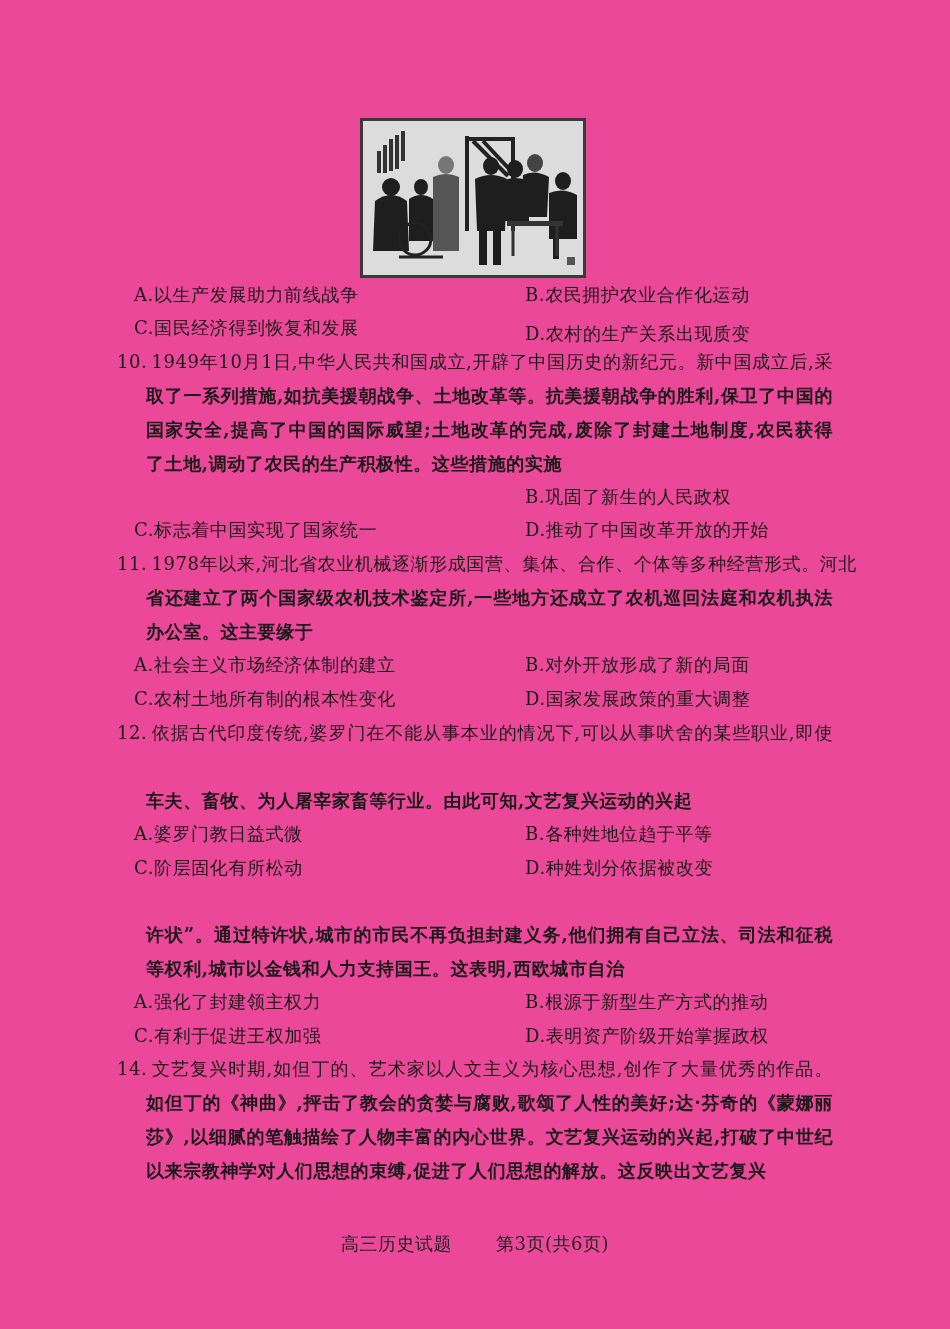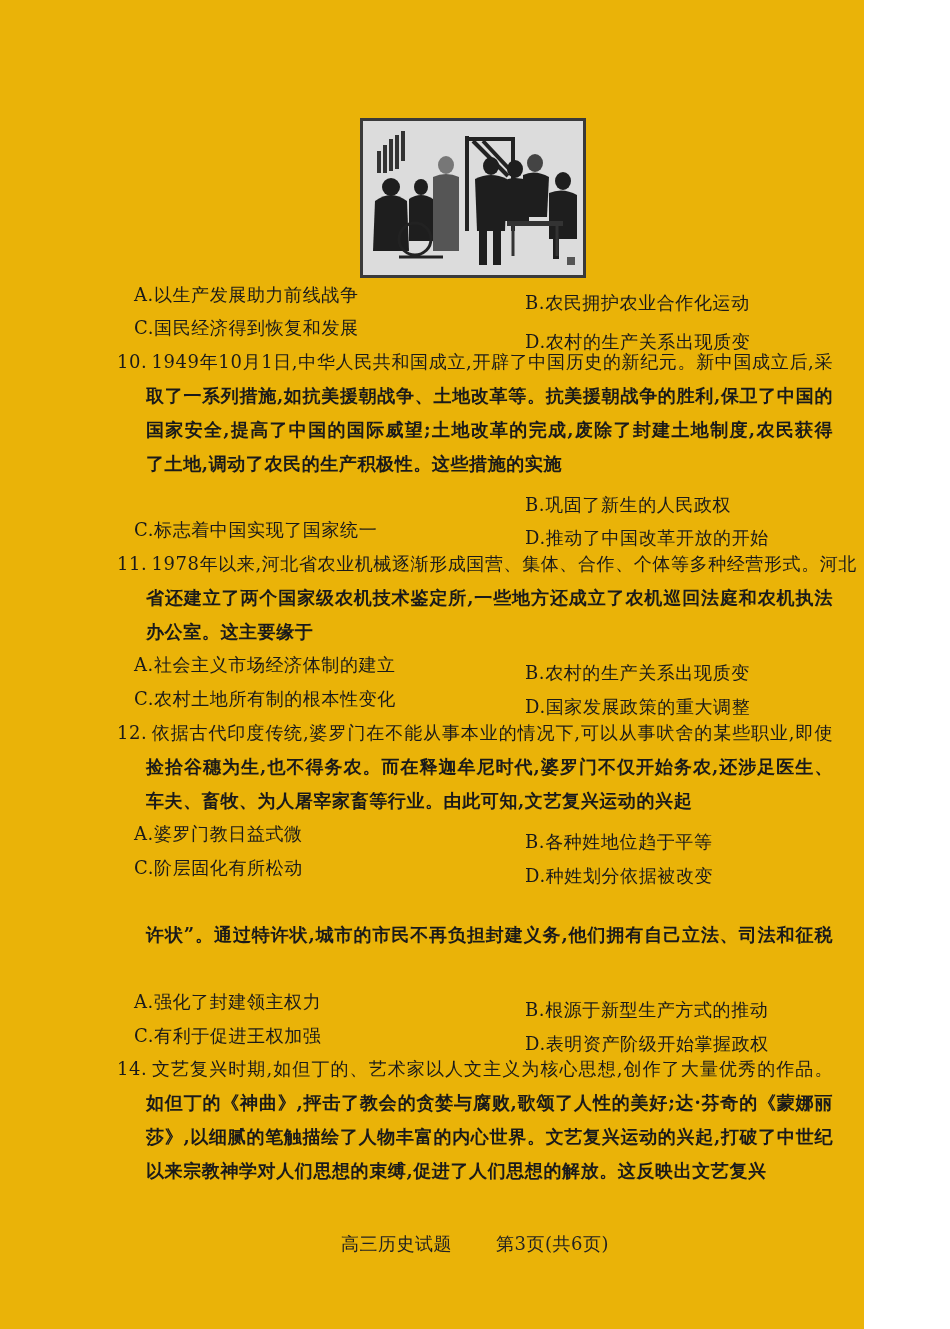--- a/index.html
+++ b/index.html
@@ -11,22 +11,22 @@
       width: 950px;
       height: 1329px;
       position: relative;
       overflow: hidden;
       font-family: "DejaVu Serif", "Liberation Serif", serif;
       color: #1a1a1a;
     }
     .page {
       position: absolute;
       left: 0; top: 0;
-      width: 864px; height: 1329px;
-      background: #eab308;
+      width: 950px; height: 1329px;
+      background: #ec4899;
     }
     .line {
       position: absolute;
       font-size: 18px;
       line-height: 22px;
       white-space: nowrap;
       letter-spacing: 0.6px;
     }
     .qline {
       left: 117px;
@@ -36,21 +36,21 @@
     }
     .cont {
       left: 146px;
       width: 687px;
       text-align: justify;
       text-align-last: justify;
       font-weight: bold;
     }
     .cont.last { text-align-last: left; }
     .opt-a { left: 134px; }
-    .opt-b { left: 525px; margin-top: 8px; }
+    .opt-b { left: 525px; }
     .qnum { display: inline; margin-right: 4px; }
 
     
     .figure {
       position: absolute;
       left: 360px;
       top: 118px;
       width: 226px;
       height: 160px;
       background: #d9d9d9;
@@ -138,33 +138,33 @@
   <div class="line cont" style="top:419px">国家安全,提高了中国的国际威望;土地改革的完成,废除了封建土地制度,农民获得</div>
   <div class="line cont last" style="top:453px">了土地,调动了农民的生产积极性。这些措施的实施</div>
   <div class="line opt-b" style="top:486px">B.巩固了新生的人民政权</div>
   <div class="line opt-a" style="top:519px">C.标志着中国实现了国家统一</div>
   <div class="line opt-b" style="top:519px">D.推动了中国改革开放的开始</div>
 
   <div class="line qline" style="top:553px"><span class="qnum">11.</span><span>1978年以来,河北省农业机械逐渐形成国营、集体、合作、个体等多种经营形式。河北</span></div>
   <div class="line cont" style="top:587px">省还建立了两个国家级农机技术鉴定所,一些地方还成立了农机巡回法庭和农机执法</div>
   <div class="line cont last" style="top:621px">办公室。这主要缘于</div>
   <div class="line opt-a" style="top:654px">A.社会主义市场经济体制的建立</div>
-  <div class="line opt-b" style="top:654px">B.农村的生产关系出现质变</div>
+  <div class="line opt-b" style="top:654px">B.对外开放形成了新的局面</div>
   <div class="line opt-a" style="top:688px">C.农村土地所有制的根本性变化</div>
   <div class="line opt-b" style="top:688px">D.国家发展政策的重大调整</div>
 
   <div class="line qline" style="top:722px"><span class="qnum">12.</span><span>依据古代印度传统,婆罗门在不能从事本业的情况下,可以从事吠舍的某些职业,即使</span></div>
-  <div class="line cont" style="top:756px">捡拾谷穗为生,也不得务农。而在释迦牟尼时代,婆罗门不仅开始务农,还涉足医生、</div>
   <div class="line cont last" style="top:790px">车夫、畜牧、为人屠宰家畜等行业。由此可知,文艺复兴运动的兴起</div>
   <div class="line opt-a" style="top:823px">A.婆罗门教日益式微</div>
   <div class="line opt-b" style="top:823px">B.各种姓地位趋于平等</div>
   <div class="line opt-a" style="top:857px">C.阶层固化有所松动</div>
   <div class="line opt-b" style="top:857px">D.种姓划分依据被改变</div>
 
   <div class="line cont" style="top:924px">许状”。通过特许状,城市的市民不再负担封建义务,他们拥有自己立法、司法和征税</div>
+  <div class="line cont last" style="top:958px">等权利,城市以金钱和人力支持国王。这表明,西欧城市自治</div>
   <div class="line opt-a" style="top:991px">A.强化了封建领主权力</div>
   <div class="line opt-b" style="top:991px">B.根源于新型生产方式的推动</div>
   <div class="line opt-a" style="top:1025px">C.有利于促进王权加强</div>
   <div class="line opt-b" style="top:1025px">D.表明资产阶级开始掌握政权</div>
 
   <div class="line qline" style="top:1058px"><span class="qnum">14.</span><span>文艺复兴时期,如但丁的、艺术家以人文主义为核心思想,创作了大量优秀的作品。</span></div>
   <div class="line cont" style="top:1092px">如但丁的《神曲》,抨击了教会的贪婪与腐败,歌颂了人性的美好;达·芬奇的《蒙娜丽</div>
   <div class="line cont" style="top:1126px">莎》,以细腻的笔触描绘了人物丰富的内心世界。文艺复兴运动的兴起,打破了中世纪</div>
   <div class="line cont last" style="top:1160px">以来宗教神学对人们思想的束缚,促进了人们思想的解放。这反映出文艺复兴</div>
 

